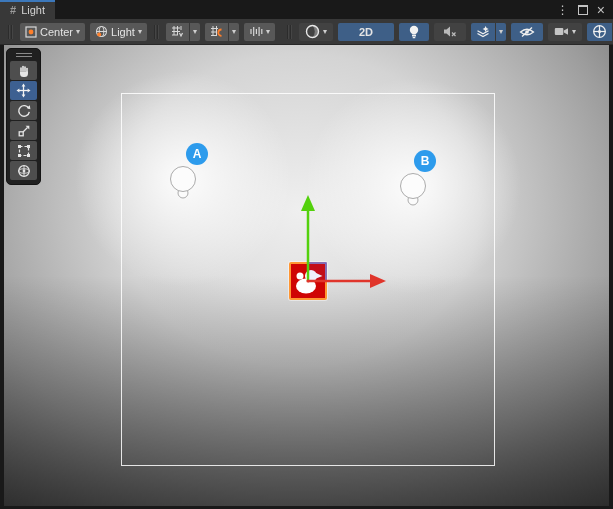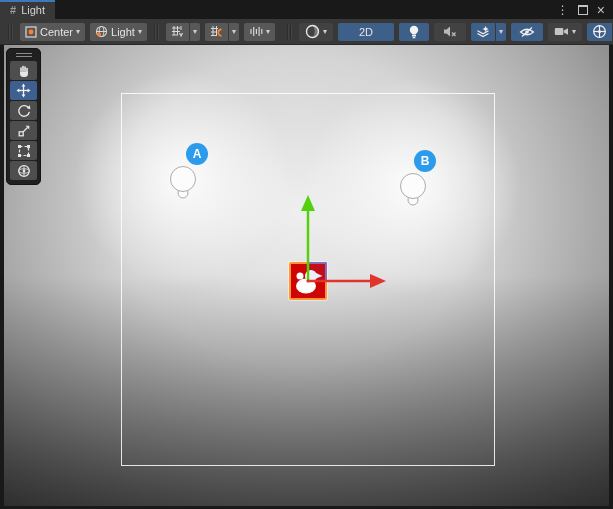--- a/index.html
+++ b/index.html
@@ -159,21 +159,21 @@
     </div>
 
   <div class="tbtn dark" style="padding:0 6px;">
     <svg class="ticon" width="15" height="15" viewBox="0 0 15 15">
       <circle cx="7.5" cy="7.5" r="6" fill="none" stroke="#e8e8e8" stroke-width="1.4"></circle>
       <path d="M7.5 1.5 a6 6 0 0 1 0 12 a9 9 0 0 0 0 -12" fill="rgba(232,232,232,.35)"></path>
     </svg>
     <span class="caret">▾</span>
   </div>
 
-  <div class="tbtn blue" style="padding:0 21px;font-weight:normal;">
+  <div class="tbtn blue" style="padding:0 21px;font-weight:bold;">
     <span>2D</span>
   </div>
 
   <div class="tbtn blue" style="padding:0 9px;">
     <svg class="ticon" width="12" height="14" viewBox="0 0 12 14">
       <circle cx="6" cy="5" r="4.2" fill="#f2f2f2"></circle>
       <rect x="4" y="9.5" width="4" height="2" rx="0.5" fill="#f2f2f2"></rect>
       <rect x="4.6" y="12" width="2.8" height="1.3" rx="0.6" fill="#f2f2f2"></rect>
     </svg>
   </div>

